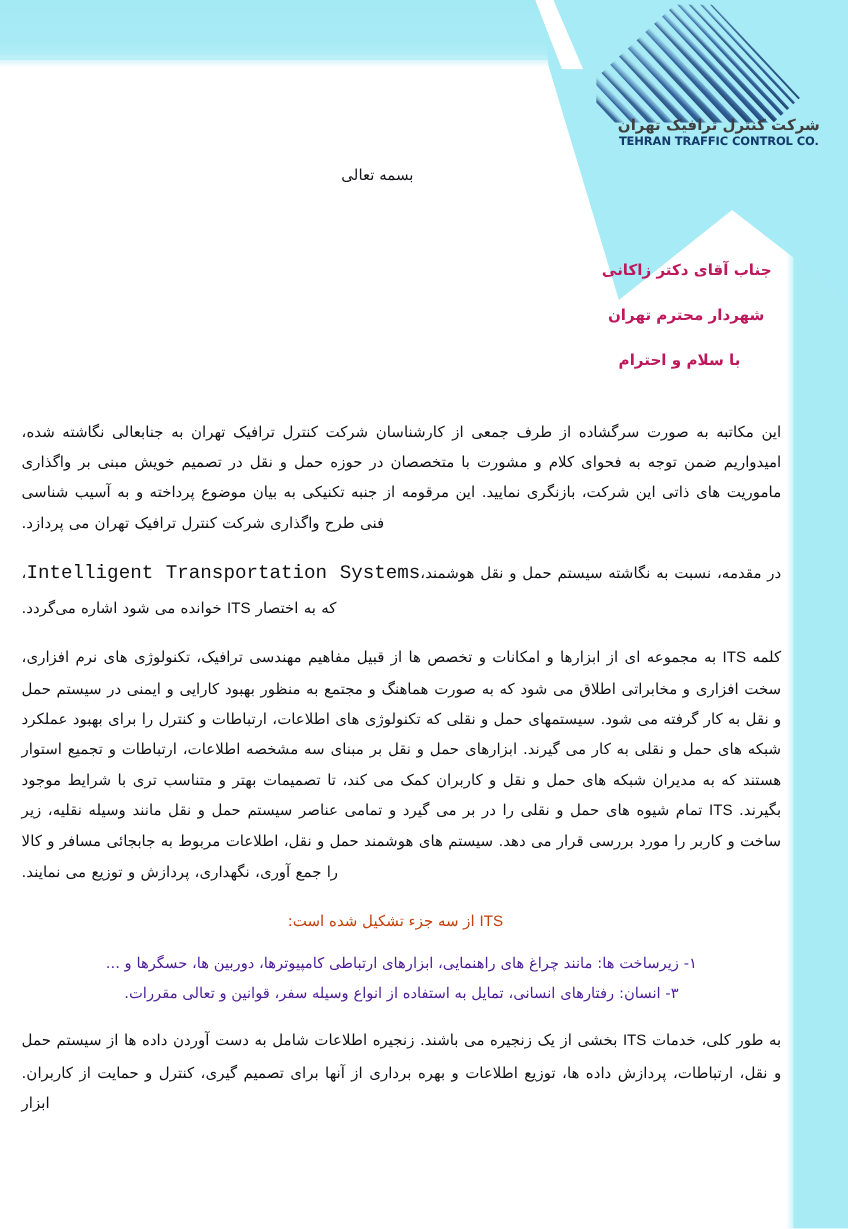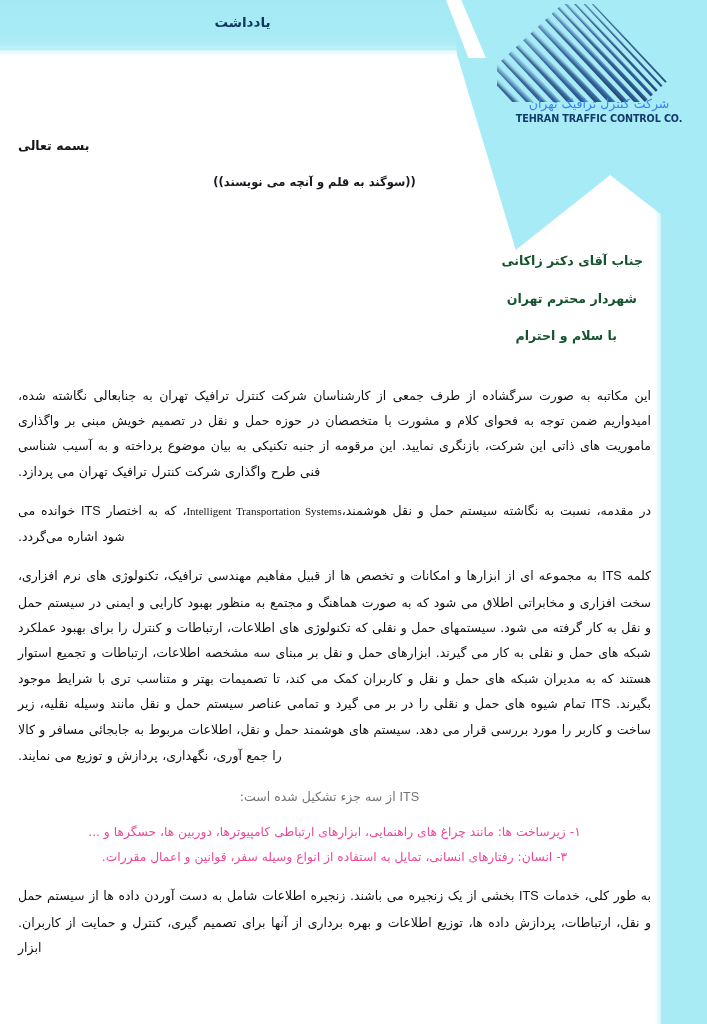--- a/index.html
+++ b/index.html
@@ -107,22 +107,22 @@
     width: 210px; height: 98px;
   }
   .logo-text {
     position: absolute;
     left: 0; top: 92px;
     width: 204px;
     text-align: center;
   }
   .logo-fa {
     font-size: 12.5px;
-    font-weight: normal;
-    color: #3b82f6;
+    font-weight: bold;
+    color: #404040;
     letter-spacing: -0.3px;
     white-space: nowrap;
     line-height: 1.25;
   }
   .logo-en {
     font-size: 9.6px;
     font-weight: bold;
     color: #143a6b;
     letter-spacing: -0.1px;
     white-space: nowrap;
@@ -135,23 +135,23 @@
   .content {
     position: absolute;
     left: 18px;
     top: 130px;
     width: 633px;
     z-index: 5;
     color: #0f0f12;
   }
 
   .basmala {
-    text-align: left;
+    text-align: center;
     font-size: 12.5px;
-    font-weight: bold;
+    font-weight: normal;
     color: #14141a;
     margin: 8px 0 0 0;
     padding-right: 40px;
   }
   .oath {
     text-align: center;
     font-size: 11.5px;
     font-weight: bold;
     color: #17171d;
     margin: 22px 0 0 0;
@@ -159,21 +159,21 @@
   }
 
   .addressee {
     margin: 66px 0 0 0;
     padding-right: 8px;
     text-align: right;
   }
   .addressee .line {
     font-size: 12.6px;
     font-weight: bold;
-    color: #14532d;
+    color: #be185d;
     line-height: 1.0;
     margin-bottom: 25px;
   }
   .addressee .line.salutation {
     margin-bottom: 12px;
     padding-right: 26px;
   }
   .addressee .line.l1 { padding-right: 0; }
   .addressee .line.l2 { padding-right: 6px; }
 
@@ -184,49 +184,49 @@
     text-align-last: left;
     color: #101015;
     margin: 0 0 14px 0;
     word-spacing: 0.4px;
   }
   .para.first { margin-top: 40px; }
 
   .ltr-term {
     direction: ltr;
     unicode-bidi: isolate;
-    font-family: Liberation Serif, serif;
-    font-size: 11px;
+    font-family: Liberation Mono, monospace;
+    font-size: 16px;
   }
   .abbr {
     direction: ltr;
     unicode-bidi: isolate;
     font-family: "Liberation Sans", sans-serif;
     font-size: 12.6px;
   }
 
   .list-intro {
     font-size: 12.5px;
     line-height: 2.0;
     text-align: center;
     margin: 16px 0 10px 0;
     padding-right: 10px;
-    color: #737373;
+    color: #c2410c;
   }
 
   ol.parts {
     list-style: none;
     margin: 0 0 14px 0;
     padding: 0;
   }
   ol.parts li {
     font-size: 12.3px;
     line-height: 2.0;
     text-align: center;
-    color: #ec4899;
+    color: #4c1d95;
     white-space: nowrap;
   }
   .li-num {
     font-family: "DejaVu Sans", sans-serif;
     font-size: 12.3px;
   }
 
   .para.last { }
   .para.last .tail { }
 </style>
@@ -236,21 +236,20 @@
 <div class="page">
 
   <div class="lh-right-strip"></div>
   <div class="lh-right-strip-soft"></div>
   <div class="lh-band"></div>
   <div class="lh-band-fade"></div>
   <div class="lh-plate"></div>
   <div class="lh-notch"></div>
   <div class="lh-wedge"></div>
 
-  <div class="lh-title">یادداشت</div>
 
   <div class="logo">
     <svg class="logo-mark" viewBox="0 0 210 98" aria-hidden="true">
       <defs>
         <linearGradient id="stripeFade" x1="0" y1="1" x2="1" y2="0">
           <stop offset="0%" stop-color="#1d3f72" stop-opacity="1"></stop>
           <stop offset="45%" stop-color="#2a5a97" stop-opacity="0.92"></stop>
           <stop offset="78%" stop-color="#6f9fc9" stop-opacity="0.6"></stop>
           <stop offset="100%" stop-color="#a9ebf5" stop-opacity="0.15"></stop>
         </linearGradient>
@@ -280,37 +279,36 @@
     </svg>
     <div class="logo-text">
       <div class="logo-fa">شرکت کنترل ترافیک تهران</div>
       <div class="logo-en">TEHRAN TRAFFIC CONTROL CO.</div>
     </div>
   </div>
 
   <div class="content">
 
     <div class="basmala">بسمه تعالی</div>
-    <div class="oath">((سوگند به قلم و آنچه می نویسند))</div>
 
     <div class="addressee">
       <div class="line l1">جناب آقای دکتر زاکانی</div>
       <div class="line l2">شهردار محترم تهران</div>
       <div class="line salutation">با سلام و احترام</div>
     </div>
 
     <p class="para first">این مکاتبه به صورت سرگشاده از طرف جمعی از کارشناسان شرکت کنترل ترافیک تهران به جنابعالی نگاشته شده، امیدواریم ضمن توجه به فحوای کلام و مشورت با متخصصان در حوزه حمل و نقل در تصمیم خویش مبنی بر واگذاری ماموریت های ذاتی این شرکت، بازنگری نمایید. این مرقومه از جنبه تکنیکی به بیان موضوع پرداخته و به آسیب شناسی فنی طرح واگذاری شرکت کنترل ترافیک تهران می پردازد.</p>
 
     <p class="para"><span>در مقدمه، نسبت به نگاشته سیستم حمل و نقل هوشمند،</span><span class="ltr-term">Intelligent Transportation Systems</span><span>، که به اختصار</span> <span class="abbr">ITS</span> <span>خوانده می شود اشاره می‌گردد.</span></p>
 
     <p class="para"><span>کلمه</span> <span class="abbr">ITS</span> <span>به مجموعه ای از ابزارها و امکانات و تخصص ها از قبیل مفاهیم مهندسی ترافیک، تکنولوژی های نرم افزاری، سخت افزاری و مخابراتی اطلاق می شود که به صورت هماهنگ و مجتمع به منظور بهبود کارایی و ایمنی در سیستم حمل و نقل به کار گرفته می شود. سیستمهای حمل و نقلی که تکنولوژی های اطلاعات، ارتباطات و کنترل را برای بهبود عملکرد شبکه های حمل و نقلی به کار می گیرند. ابزارهای حمل و نقل بر مبنای سه مشخصه اطلاعات، ارتباطات و تجمیع استوار هستند که به مدیران شبکه های حمل و نقل و کاربران کمک می کند، تا تصمیمات بهتر و متناسب تری با شرایط موجود بگیرند.</span> <span class="abbr">ITS</span> <span>تمام شیوه های حمل و نقلی را در بر می گیرد و تمامی عناصر سیستم حمل و نقل مانند وسیله نقلیه، زیر ساخت و کاربر را مورد بررسی قرار می دهد. سیستم های هوشمند حمل و نقل، اطلاعات مربوط به جابجائی مسافر و کالا را جمع آوری، نگهداری، پردازش و توزیع می نمایند.</span></p>
 
     <div class="list-intro"><span class="abbr">ITS</span> <span>از سه جزء تشکیل شده است:</span></div>
 
     <ol class="parts">
       <li><span class="li-num">۱-</span> <span>زیرساخت ها: مانند چراغ های راهنمایی، ابزارهای ارتباطی کامپیوترها، دوربین ها، حسگرها و ...</span></li>
-      <li><span class="li-num">۳-</span> <span>انسان: رفتارهای انسانی، تمایل به استفاده از انواع وسیله سفر، قوانین و اعمال مقررات.</span></li>
+      <li><span class="li-num">۳-</span> <span>انسان: رفتارهای انسانی، تمایل به استفاده از انواع وسیله سفر، قوانین و تعالی مقررات.</span></li>
     </ol>
 
     <p class="para last"><span>به طور کلی، خدمات</span> <span class="abbr">ITS</span> <span class="tail">بخشی از یک زنجیره می باشند. زنجیره اطلاعات شامل به دست آوردن داده ها از سیستم حمل و نقل، ارتباطات، پردازش داده ها، توزیع اطلاعات و بهره برداری از آنها برای تصمیم گیری، کنترل و حمایت از کاربران. ابزار</span></p>
 
   </div>
 </div>
 
 </body></html>

